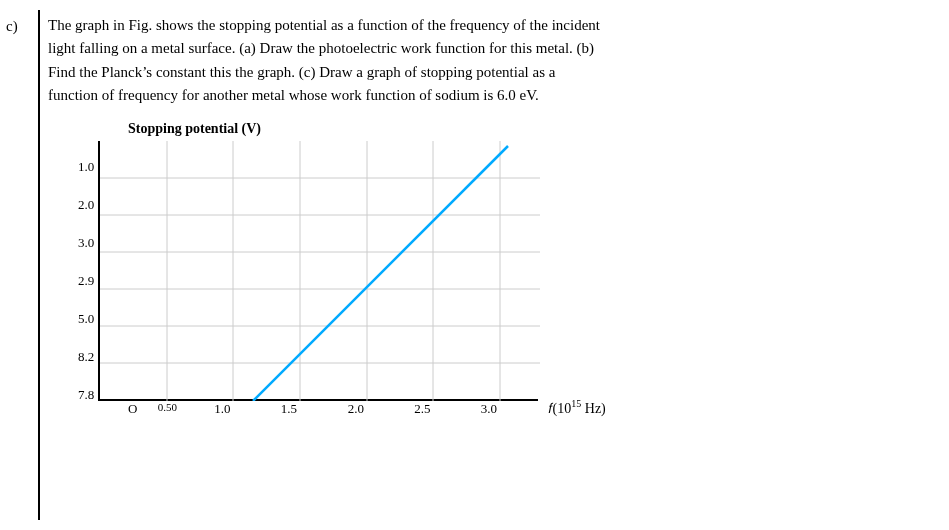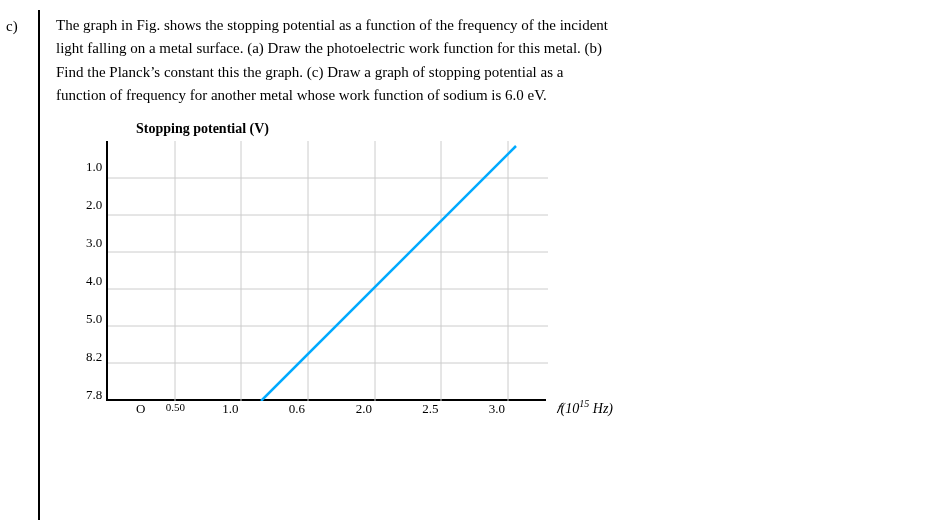--- a/index.html
+++ b/index.html
@@ -26,21 +26,21 @@
       text-align: left;
       font-size: 15px;
       flex-shrink: 0;
       padding-left: 6px;
     }
     .content-area {
       flex: 1;
       display: flex;
       flex-direction: column;
       border-left: 2px solid #000;
-      padding-left: 16px;
+      padding-left: 8px;
       padding-top: 4px;
     }
     .problem-text {
       font-size: 15px;
       line-height: 1.55;
       margin-bottom: 14px;
     }
     .chart-section {
       display: flex;
       flex-direction: row;
@@ -108,21 +108,21 @@
 
     <div class="chart-section">
       <div class="chart-wrapper">
         <div class="y-axis-label">Stopping potential (V)</div>
         <div class="chart-body">
 
           <div class="y-ticks">
             <div class="y-tick-label">7.8</div>
             <div class="y-tick-label">8.2</div>
             <div class="y-tick-label">5.0</div>
-            <div class="y-tick-label">4.0</div>
+            <div class="y-tick-label">2.9</div>
             <div class="y-tick-label">3.0</div>
             <div class="y-tick-label">2.0</div>
             <div class="y-tick-label">1.0</div>
           </div>
 
           <div class="graph-area">
             <svg width="440" height="260" style="position:absolute;top:0;left:0;">
 
               <line x1="0" y1="222" x2="440" y2="222" stroke="#ccc" stroke-width="1"></line>
               <line x1="0" y1="185" x2="440" y2="185" stroke="#ccc" stroke-width="1"></line>
@@ -141,25 +141,25 @@
               <line x1="153" y1="260" x2="408" y2="5" stroke="#00aaff" stroke-width="2.5"></line>
             </svg>
           </div>
         </div>
 
         <div style="display:flex;flex-direction:row;align-items:flex-start;margin-left:54px;">
           <span class="origin-label">O</span>
 
           <span style="width:44px;display:inline-block;text-align:center;font-size:11px;">0.50</span>
           <span style="width:66px;display:inline-block;text-align:center;font-size:13px;">1.0</span>
-          <span style="width:67px;display:inline-block;text-align:center;font-size:13px;">0.6</span>
+          <span style="width:67px;display:inline-block;text-align:center;font-size:13px;">1.5</span>
           <span style="width:67px;display:inline-block;text-align:center;font-size:13px;">2.0</span>
           <span style="width:66px;display:inline-block;text-align:center;font-size:13px;">2.5</span>
           <span style="width:67px;display:inline-block;text-align:center;font-size:13px;">3.0</span>
         </div>
       </div>
 
-      <div style="align-self:flex-end;margin-bottom:0px;margin-left:10px;font-size:14px;font-style:italic;">
+      <div style="align-self:flex-end;margin-bottom:0px;margin-left:10px;font-size:14px;">
         <span>𝑓(10<sup style="font-size:10px;">15</sup> Hz)</span>
       </div>
     </div>
   </div>
 </div>
 
 </body></html>

